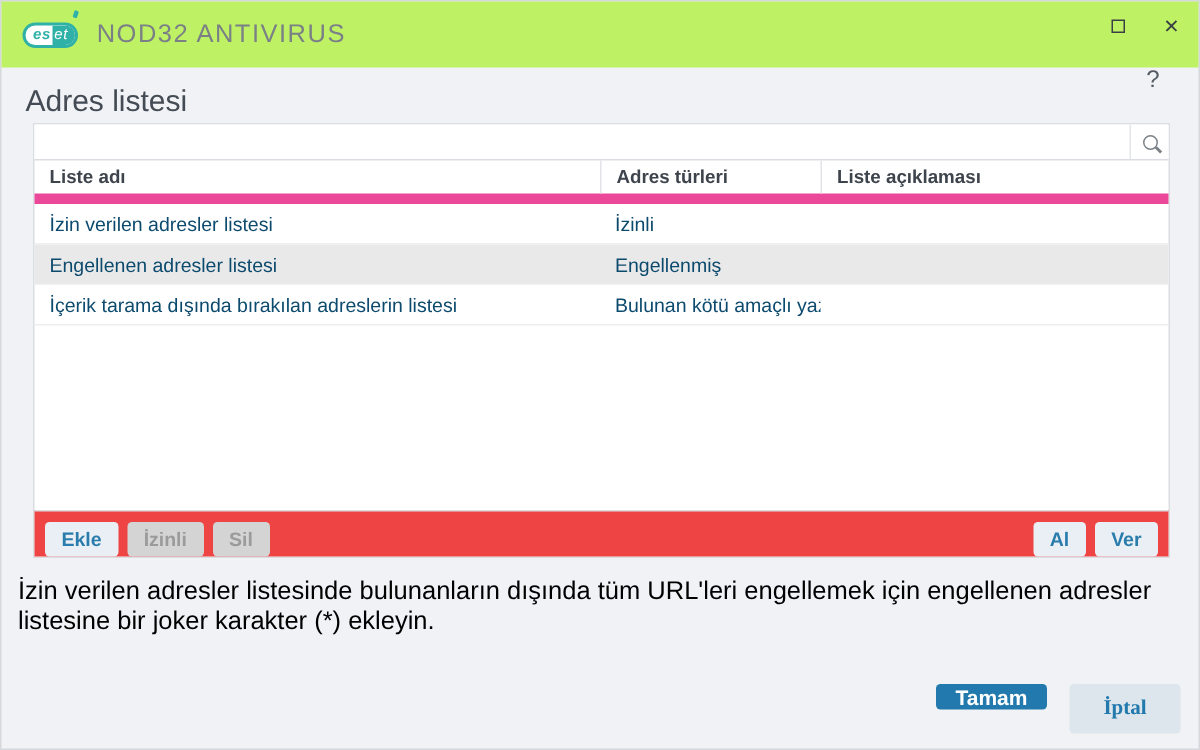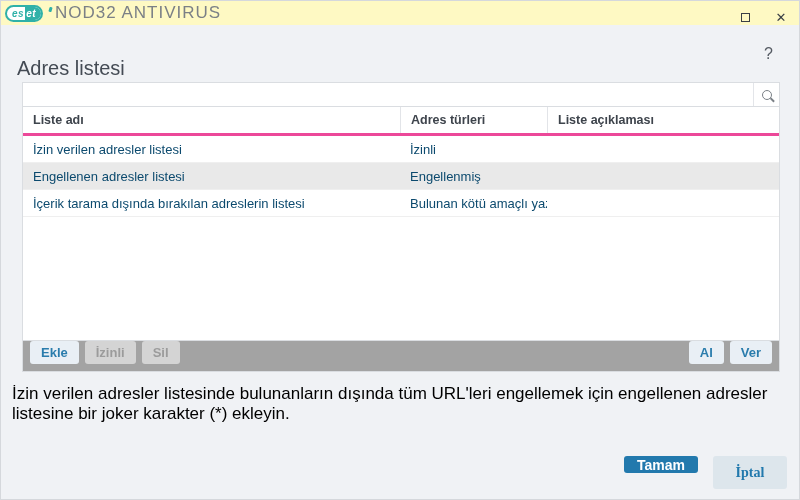--- a/index.html
+++ b/index.html
@@ -8,28 +8,28 @@
     font-family:"Liberation Sans", sans-serif;
     background:#f0f2f5;
     position:relative;
     overflow:hidden;
     color:#444b54;
   }
   .window { position:absolute; inset:0; border:1px solid #d5d8dc; background:#f0f2f5; }
 
   
   .titlebar {
-    position:absolute; top:0; left:0; right:0; height:24px;
-    background:#fef9c3; display:flex; align-items:center; padding-left:4px;
+    position:absolute; top:0; left:0; right:0; height:44px;
+    background:#bef264; display:flex; align-items:center; padding-left:14px;
   }
   .eset-logo { display:flex; align-items:stretch; height:17px; border:2px solid #2fb1a8;
     border-radius:10px; overflow:hidden; background:#fff; position:relative; }
   .eset-logo .es { color:#2fb1a8; font-weight:bold; font-size:10px; line-height:13px;
     padding:0 1px 0 5px; font-style:italic; letter-spacing:0.5px; }
-  .eset-logo .et { background:#2fb1a8; color:#fff; font-weight:bold; font-size:10px;
+  .eset-logo .et { background:#2fb1a8; color:#fff; font-weight:normal; font-size:10px;
     line-height:13px; padding:0 5px 0 1px; font-style:italic; letter-spacing:0.5px; }
   .eset-tm { position:absolute; left:48px; top:6px; width:3px; height:5px;
     background:#2fb1a8; border-radius:1px; transform:rotate(18deg); }
   .product-name { margin-left:12px; font-size:17px; color:#7b8086; letter-spacing:1px; font-weight:500; }
   .win-controls { position:absolute; right:0; top:0; height:32px; display:flex; align-items:center; }
   .win-btn { width:36px; height:32px; display:flex; align-items:center; justify-content:center;
     color:#3a3f45; cursor:default; }
   .maximize-box { width:9px; height:9px; border:1px solid #3a3f45; }
   .close-glyph { font-size:13px; line-height:13px; }
 
@@ -42,35 +42,35 @@
     background:#fff; border:1px solid #dadde1; display:flex; flex-direction:column; }
   .search-row { height:24px; border-bottom:1px solid #dadde1; display:flex; align-items:stretch; }
   .search-input { flex:1; border:none; outline:none; font-size:13px; padding:0 8px;
     font-family:"Liberation Sans", sans-serif; color:#444b54; background:#fff; }
   .search-btn { width:26px; border-left:1px solid #e3e5e9; display:flex; align-items:center;
     justify-content:center; background:#fff; }
   .mag { position:relative; width:10px; height:10px; border:1.5px solid #7b8187; border-radius:50%; }
   .mag::after { content:""; position:absolute; width:5px; height:1.5px; background:#7b8187;
     right:-4px; bottom:-2px; transform:rotate(45deg); }
 
-  .thead { height:29px; display:flex; border-bottom:3px solid #ec4899; align-items:center; }
+  .thead { height:29px; display:flex; border-bottom:7px solid #ec4899; align-items:center; }
   .th { font-size:12.5px; font-weight:bold; color:#3e444c; padding-left:10px; height:100%;
     display:flex; align-items:center; }
   .col-name { width:377px; }
   .col-type { width:147px; border-left:1px solid #e2e4e8; }
   .col-desc { flex:1; border-left:1px solid #e2e4e8; }
 
   .row { height:27px; display:flex; align-items:center; border-bottom:1px solid #efefef; cursor:default; }
   .row.selected { background:#e9e9e9; }
   .td { font-size:13px; color:#0c4a6e; padding-left:10px; white-space:nowrap; overflow:hidden; }
   .td.col-type, .td.col-desc { border-left:none; }
   .rows-filler { flex:1; }
 
-  .toolbar { height:31px; border-top:1px solid #dadde1; display:flex; align-items:flex-start;
-    padding:0 7px; background:#a3a3a3; }
+  .toolbar { height:31px; border-top:1px solid #dadde1; display:flex; align-items:flex-end;
+    padding:0 7px; background:#ef4444; }
   .tb-btn { border:none; border-radius:3px; font-family:"Liberation Sans", sans-serif;
     font-size:13px; font-weight:bold; padding:4px 11px; margin-right:6px; cursor:pointer; }
   .tb-btn.enabled { background:#e9eff5; color:#2a7cac; }
   .tb-btn.disabled { background:#d4d4d4; color:#9b9b9b; cursor:default; }
   .tb-spacer { flex:1; }
   .tb-btn.right { margin-right:0; margin-left:6px; }
 
   
   .note { position:absolute; left:11px; top:383px; width:780px; font-size:17px;
     line-height:20px; color:#000000; }

